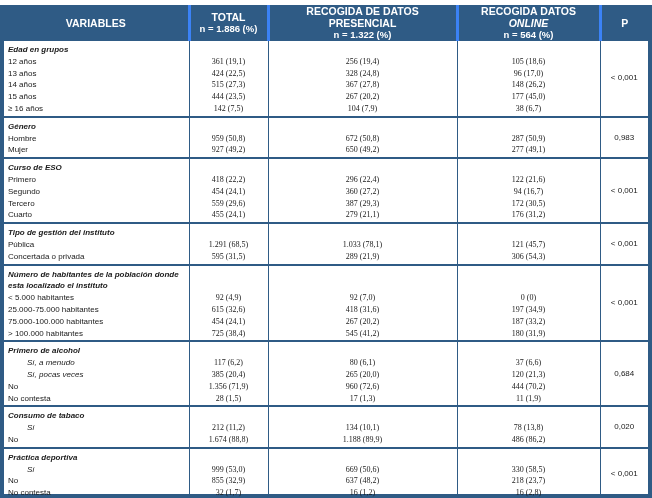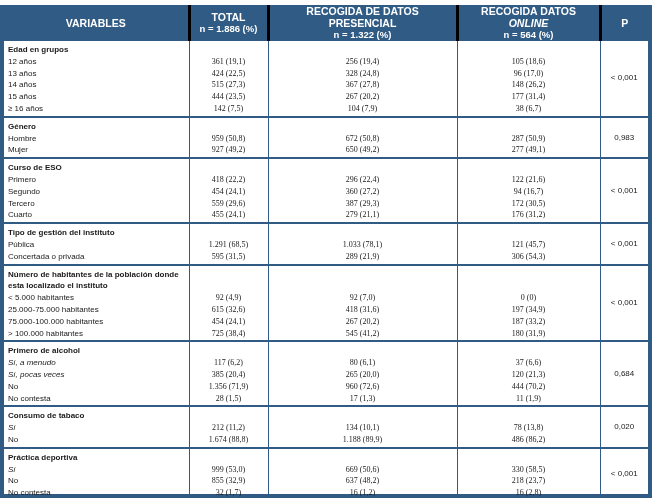--- a/index.html
+++ b/index.html
@@ -7,37 +7,37 @@
   .frame {
     position:absolute; left:0; top:5px; width:644px; height:489px;
     border-left:4px solid #2f5b85; border-right:4px solid #2f5b85; border-bottom:4px solid #2f5b85;
     background:#ffffff;
   }
   table { border-collapse:collapse; width:644px; table-layout:fixed; }
   col.c1 { width:185px; } col.c2 { width:79px; } col.c3 { width:189px; } col.c4 { width:143px; } col.c5 { width:48px; }
   thead th {
     background:#2f5b85; color:#ffffff; font-weight:bold; font-size:10.5px; line-height:12px;
     height:31px; padding:0 2px; text-align:center; vertical-align:middle;
-    border-left:3px solid #000000;
+    border-left:3px solid #3b82f6;
   }
   thead th:first-child { border-left:none; }
   thead th .sub { display:block; font-size:9.5px; font-weight:bold; }
   thead th i { font-style:italic; }
   tbody td {
     font-size:8px; line-height:11.8px; color:#1a1a1a; vertical-align:middle;
     border-left:1px solid #2f5b85; padding:0;
   }
   tbody td:first-child { border-left:none; padding-left:4px; }
   tbody tr.grp td { border-top:2px solid #2f5b85; }
   tbody tr.grp:first-child td { border-top:none; }
   .line { height:11.8px; white-space:nowrap; }
-  .title { font-weight:bold; }
+  .title { font-weight:bold;font-style:italic; }
   .num { text-align:center;font-family:Liberation Serif, serif; }
   .p { text-align:center; font-size:8px;border-radius:8px; }
-  .cat-it { font-style:italic; }
+  .cat-it { font-style:italic;margin-left:19px; }
   .blk { padding:3px 0 1px 0; }
 </style>
 </head>
 <body>
 
 <div class="frame">
   <table>
     <colgroup>
         <col class="c1">
         <col class="c2">
@@ -87,21 +87,21 @@
             <div class="line">328 (24,8)</div>
             <div class="line">367 (27,8)</div>
             <div class="line">267 (20,2)</div>
             <div class="line">104 (7,9)</div>
           </td>
           <td class="blk num">
             <div class="line"></div>
             <div class="line">105 (18,6)</div>
             <div class="line">96 (17,0)</div>
             <div class="line">148 (26,2)</div>
-            <div class="line">177 (31,4)</div>
+            <div class="line">177 (45,0)</div>
             <div class="line">38 (6,7)</div>
           </td>
           <td class="p"><span>&lt; 0,001</span></td>
         </tr>
         <tr class="grp">
           <td class="blk">
             <div class="line title">Género</div>
             <div class="line">Hombre</div>
             <div class="line">Mujer</div>
           </td>

